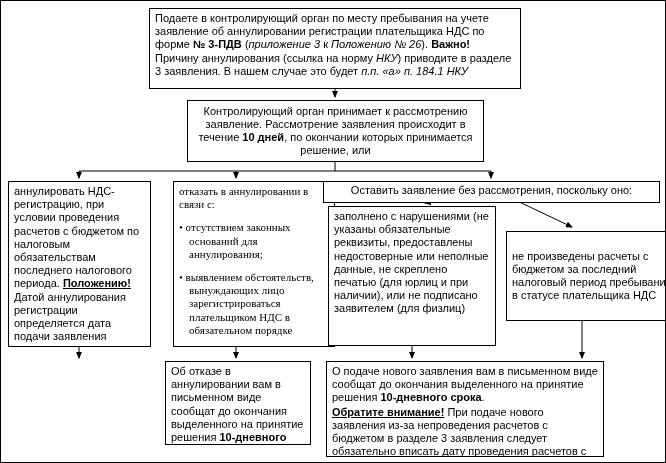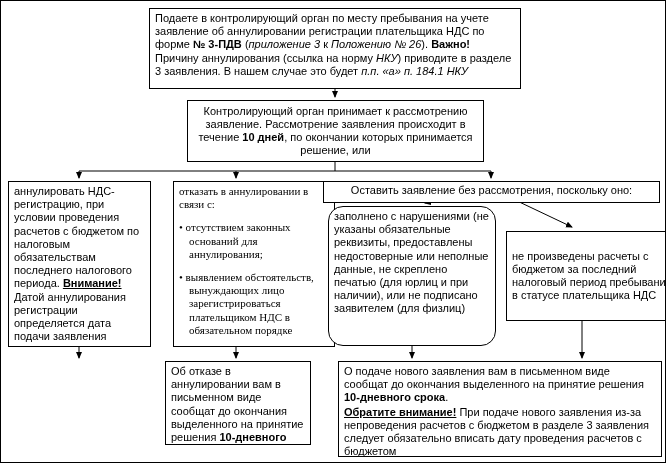--- a/index.html
+++ b/index.html
@@ -66,44 +66,44 @@
 
   <div class="box" style="left:148px; top:7px; width:372px; height:81px;">
     <div class="para"><span>Подаете в контролирующий орган по месту пребывания на учете заявление об аннулировании регистрации плательщика НДС по форме </span><span class="seg-b">№ 3-ПДВ</span><span> (</span><span class="seg-i">приложение 3</span><span> к </span><span class="seg-i">Положению № 26</span><span>). </span><span class="seg-b">Важно!</span><span> Причину аннулирования (ссылка на норму </span><span class="seg-i">НКУ</span><span>) приводите в разделе 3 заявления. В нашем случае это будет </span><span class="seg-i">п.п. «а» п. 184.1 НКУ</span></div>
   </div>
 
   <div class="box center vcenter" style="left:186px; top:99px; width:297px; height:62px;">
     <div class="para"><span>Контролирующий орган принимает к рассмотрению заявление. Рассмотрение заявления происходит в течение </span><span class="seg-b">10 дней</span><span>, по окончании которых принимается решение, или</span></div>
   </div>
 
   <div class="box" style="left:7px; top:180px; width:143px; height:166px;">
-    <div class="para"><span>аннулировать НДС-регистрацию, при условии проведения расчетов с бюджетом по налоговым обязательствам последнего налогового периода. </span><span class="seg-b seg-u">Внимание!</span><span> Датой аннулирования регистрации определяется дата подачи заявления плательщиком налога</span></div>
+    <div class="para"><span>аннулировать НДС-регистрацию, при условии проведения расчетов с бюджетом по налоговым обязательствам последнего налогового периода. </span><span class="seg-b seg-u">Положению!</span><span> Датой аннулирования регистрации определяется дата подачи заявления плательщиком налога</span></div>
   </div>
 
   <div class="box" style="left:172px; top:180px; width:162px; height:166px;font-family:Liberation Serif, serif;">
     <div class="para"><span>отказать в аннулировании в связи с:</span></div>
     <div class="para bullet"><span>•  отсутствием законных оснований для аннулирования;</span></div>
     <div class="para bullet"><span>•  выявлением обстоятельств, вынуждающих лицо зарегистрироваться плательщиком НДС в обязательном порядке</span></div>
   </div>
 
   <div class="box center" style="left:322px; top:180px; width:337px; height:22px; padding:2px 4px;">
     <div class="para"><span>Оставить заявление без рассмотрения, поскольку оно:</span></div>
   </div>
 
-  <div class="box" style="left:327px; top:205px; width:168px; height:140px;border-radius:15px;">
+  <div class="box" style="left:327px; top:205px; width:168px; height:140px;">
     <div class="para"><span>заполнено с нарушениями (не указаны обязательные реквизиты, предоставлены недостоверные или неполные данные, не скреплено печатью (для юрлиц и при наличии), или не подписано заявителем (для физлиц)</span></div>
   </div>
 
   <div class="box vcenter" style="left:505px; top:230px; width:180px; height:90px;">
     <div class="para"><span>не произведены расчеты с бюджетом за последний налоговый период пребывания в статусе плательщика НДС</span></div>
   </div>
 
 
   <div class="box" style="left:164px; top:360px; width:146px; height:84px;">
     <div class="para"><span>Об отказе в аннулировании вам в письменном виде сообщат до окончания выделенного на принятие решения </span><span class="seg-b">10-дневного срока</span></div>
   </div>
 
-  <div class="box" style="left:325px; top:360px; width:324px; height:96px;margin-left:12px;">
+  <div class="box" style="left:325px; top:360px; width:278px; height:96px;">
     <div class="para"><span>О подаче нового заявления вам в письменном виде сообщат до окончания выделенного на принятие решения </span><span class="seg-b">10-дневного срока</span><span>.</span></div>
     <div class="para tight"><span class="seg-b seg-u">Обратите внимание!</span><span> При подаче нового заявления из-за непроведения расчетов с бюджетом в разделе 3 заявления следует обязательно вписать дату проведения расчетов с бюджетом</span></div>
   </div>
 
 </div>
 
 </body></html>

